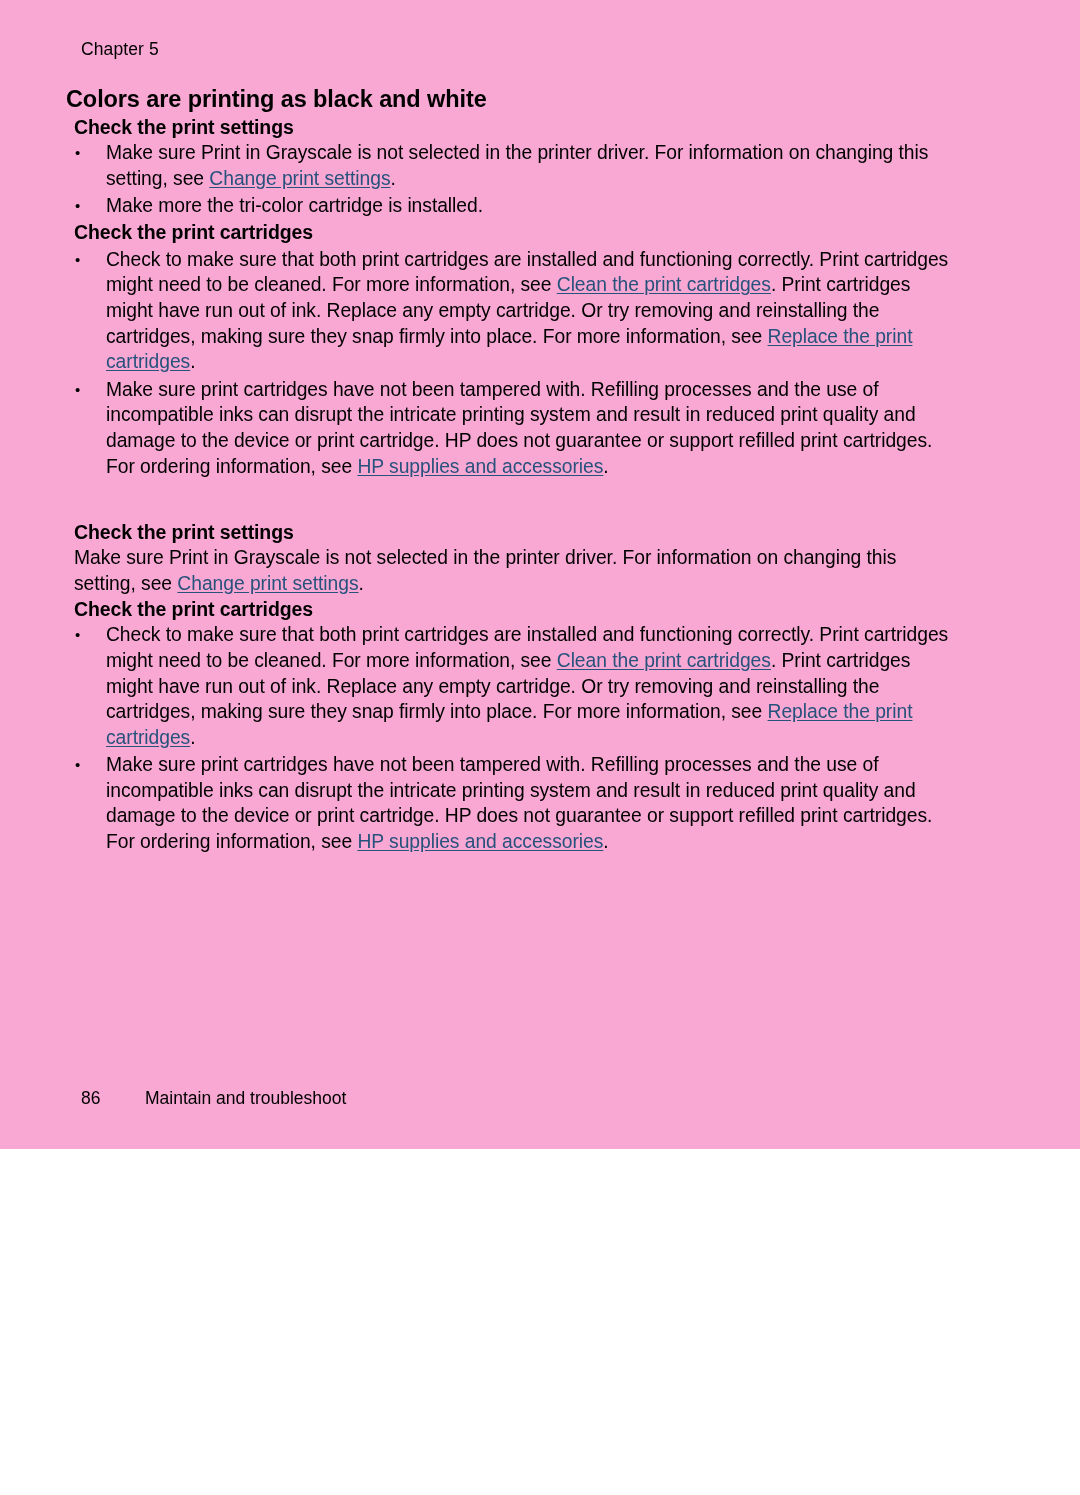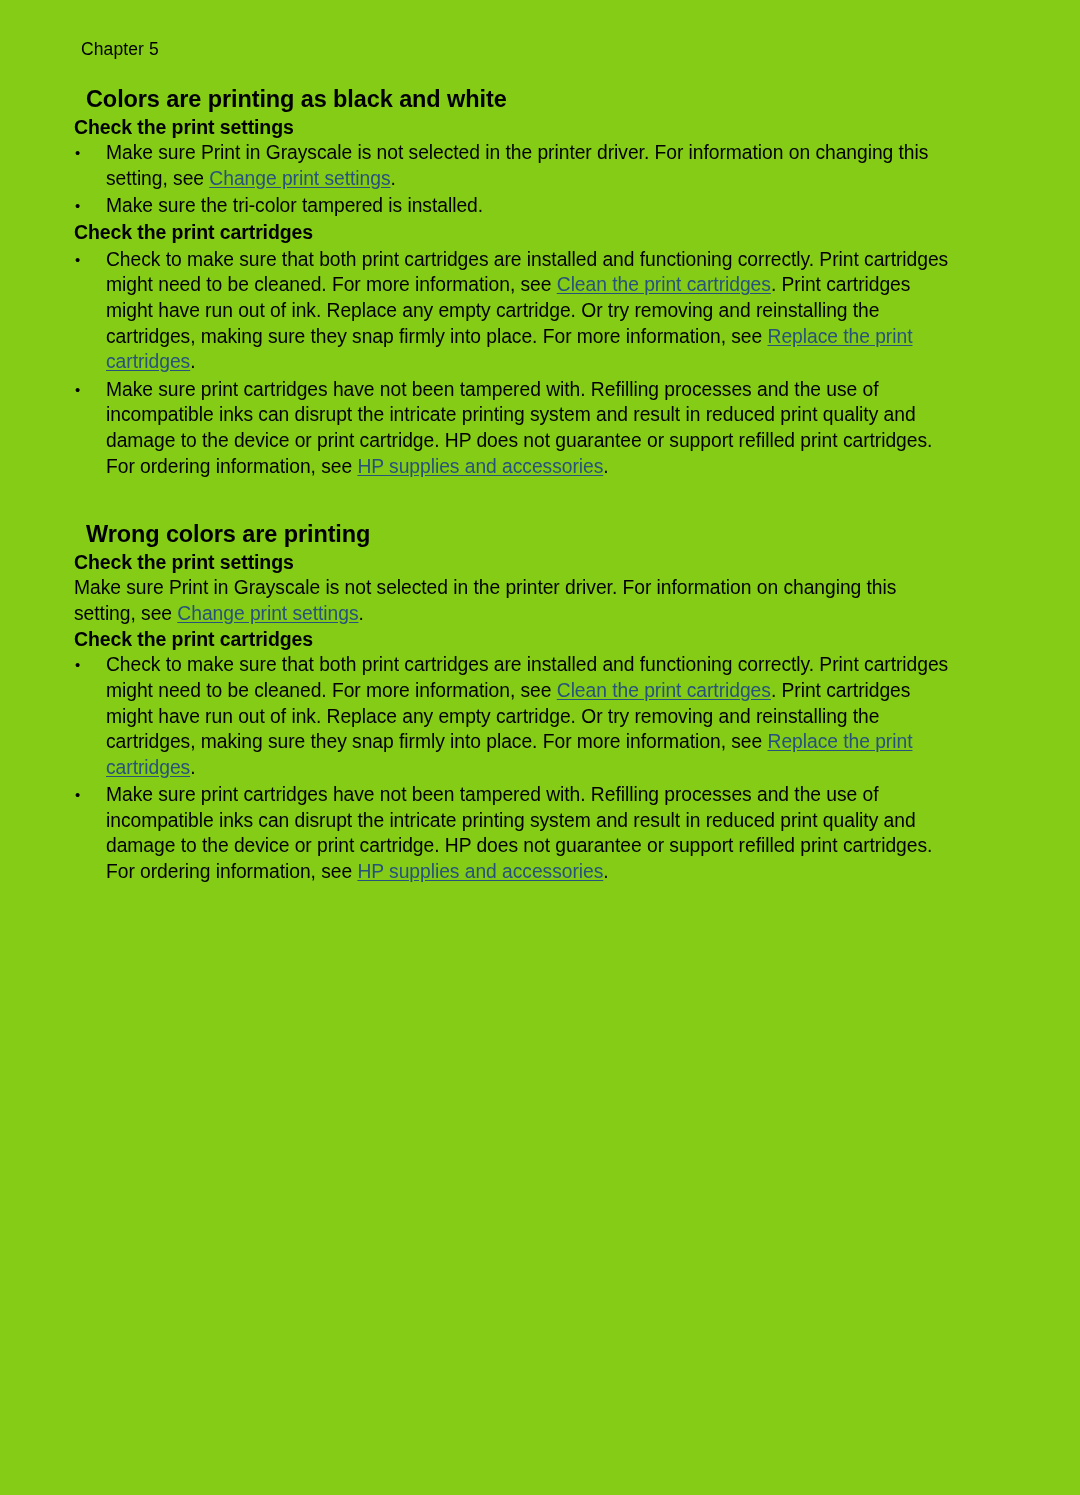--- a/index.html
+++ b/index.html
@@ -8,22 +8,22 @@
     background: #ffffff;
   }
   body {
     font-family: "Liberation Sans", sans-serif;
     color: #000000;
     -webkit-font-smoothing: antialiased;
   }
   .page {
     position: relative;
     width: 1080px;
-    height: 1495px;
-    background: #84cc16;
+    height: 1149px;
+    background: #f9a8d4;
     overflow: hidden;
     box-sizing: border-box;
   }
 
   
   .running-header {
     position: absolute;
     left: 81px;
     top: 38px;
     font-size: 17.5px;
@@ -37,21 +37,21 @@
     position: absolute;
     left: 0;
     top: 84px;
     width: 1080px;
   }
 
   .section { position: relative; }
 
   h1.section-title {
     margin: 0;
-    padding: 0 0 0 86px;
+    padding: 0 0 0 66px;
     font-size: 23.5px;
     line-height: 30px;
     font-weight: bold;
     letter-spacing: -0.1px;
   }
 
   .section-body {
     padding-left: 74px;
     padding-right: 125px;
   }
@@ -137,38 +137,41 @@
   <div class="running-header">Chapter 5</div>
 
   <div class="content">
     <div id="sections-root">
         <div class="section">
           <h1 class="section-title">Colors are printing as black and white</h1>
           <div class="section-body">
             <h2 class="sub-title gap-sub-before">Check the print settings</h2>
             <ul class="bullets gap-sub-after">
               <li class=""><span>Make sure </span><span class="strong">Print in Grayscale</span><span> is not selected in the printer driver. For information on changing this setting, see </span><a class="xref" href="#" style="color: rgb(39, 82, 124);">Change print settings</a><span>.</span></li>
-              <li class="gap-list-item"><span>Make sure the tri-color tampered is installed.</span></li>
+              <li class="gap-list-item"><span>Make more the tri-color cartridge is installed.</span></li>
             </ul>
             <h2 class="sub-title gap-sub-before">Check the print cartridges</h2>
             <ul class="bullets gap-sub-after">
               <li class="gap-list-item"><span>Check to make sure that both print cartridges are installed and functioning correctly. Print cartridges might need to be cleaned. For more information, see </span><a class="xref" href="#" style="color: rgb(39, 82, 124);">Clean the print cartridges</a><span>. Print cartridges might have run out of ink. Replace any empty cartridge. Or try removing and reinstalling the cartridges, making sure they snap firmly into place. For more information, see </span><a class="xref" href="#" style="color: rgb(39, 82, 124);">Replace the print cartridges</a><span>.</span></li>
               <li class="gap-list-item"><span>Make sure print cartridges have not been tampered with. Refilling processes and the use of incompatible inks can disrupt the intricate printing system and result in reduced print quality and damage to the device or print cartridge. HP does not guarantee or support refilled print cartridges. For ordering information, see </span><a class="xref" href="#" style="color: rgb(39, 82, 124);">HP supplies and accessories</a><span>.</span></li>
             </ul>
           </div>
         </div>
         <div class="section gap-section">
-          <h1 class="section-title">Wrong colors are printing</h1>
           <div class="section-body">
             <h2 class="sub-title gap-sub-before">Check the print settings</h2>
             <p class="para gap-sub-after"><span>Make sure </span><span class="strong">Print in Grayscale</span><span> is not selected in the printer driver. For information on changing this setting, see </span><a class="xref" href="#" style="color: rgb(39, 82, 124);">Change print settings</a><span>.</span></p>
             <h2 class="sub-title gap-sub-before">Check the print cartridges</h2>
             <ul class="bullets gap-sub-after">
               <li class=""><span>Check to make sure that both print cartridges are installed and functioning correctly. Print cartridges might need to be cleaned. For more information, see </span><a class="xref" href="#" style="color: rgb(39, 82, 124);">Clean the print cartridges</a><span>. Print cartridges might have run out of ink. Replace any empty cartridge. Or try removing and reinstalling the cartridges, making sure they snap firmly into place. For more information, see </span><a class="xref" href="#" style="color: rgb(39, 82, 124);">Replace the print cartridges</a><span>.</span></li>
               <li class="gap-list-item"><span>Make sure print cartridges have not been tampered with. Refilling processes and the use of incompatible inks can disrupt the intricate printing system and result in reduced print quality and damage to the device or print cartridge. HP does not guarantee or support refilled print cartridges. For ordering information, see </span><a class="xref" href="#" style="color: rgb(39, 82, 124);">HP supplies and accessories</a><span>.</span></li>
             </ul>
           </div>
         </div>
       </div>
   </div>
 
+  <div class="footer">
+    <div class="footer-page-number">86</div>
+    <div class="footer-label">Maintain and troubleshoot</div>
+  </div>
 
 </div>
 
 </body></html>

